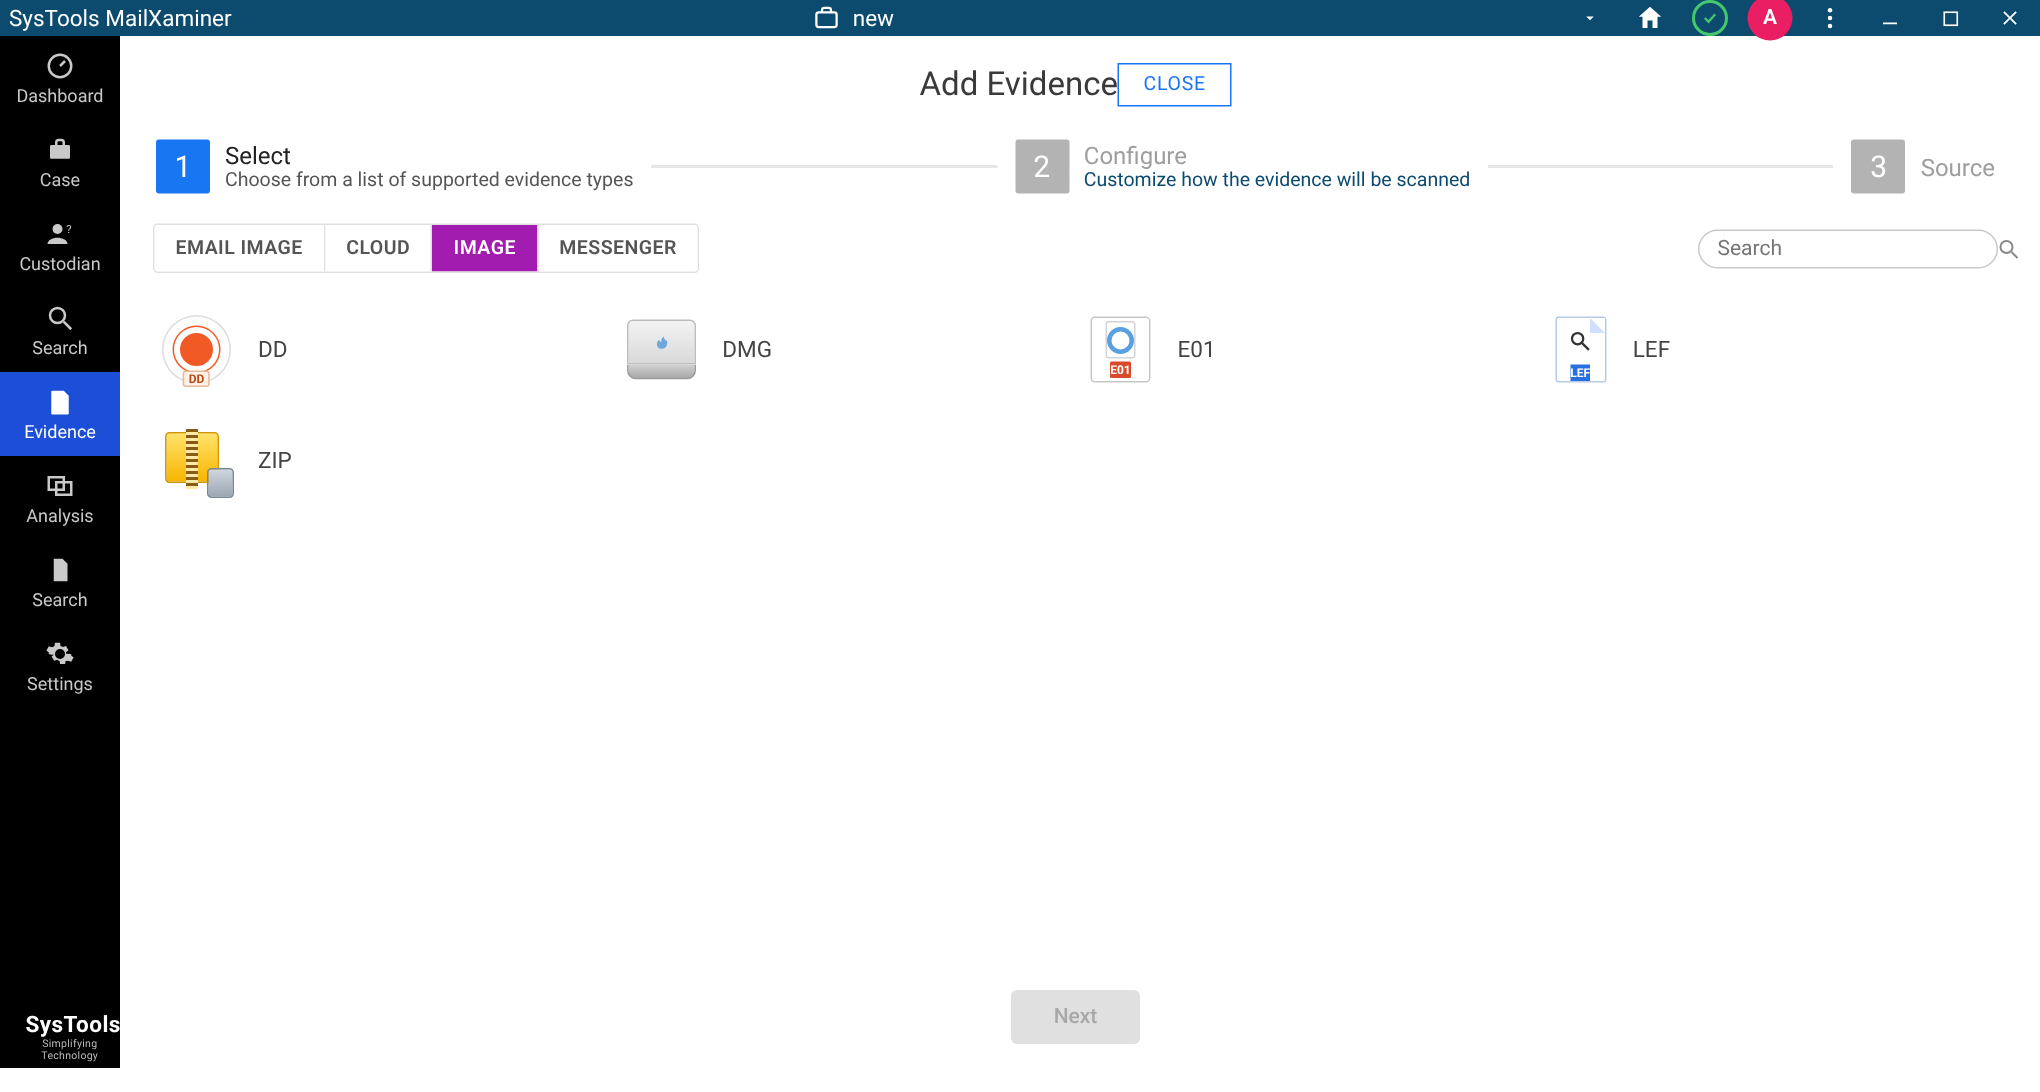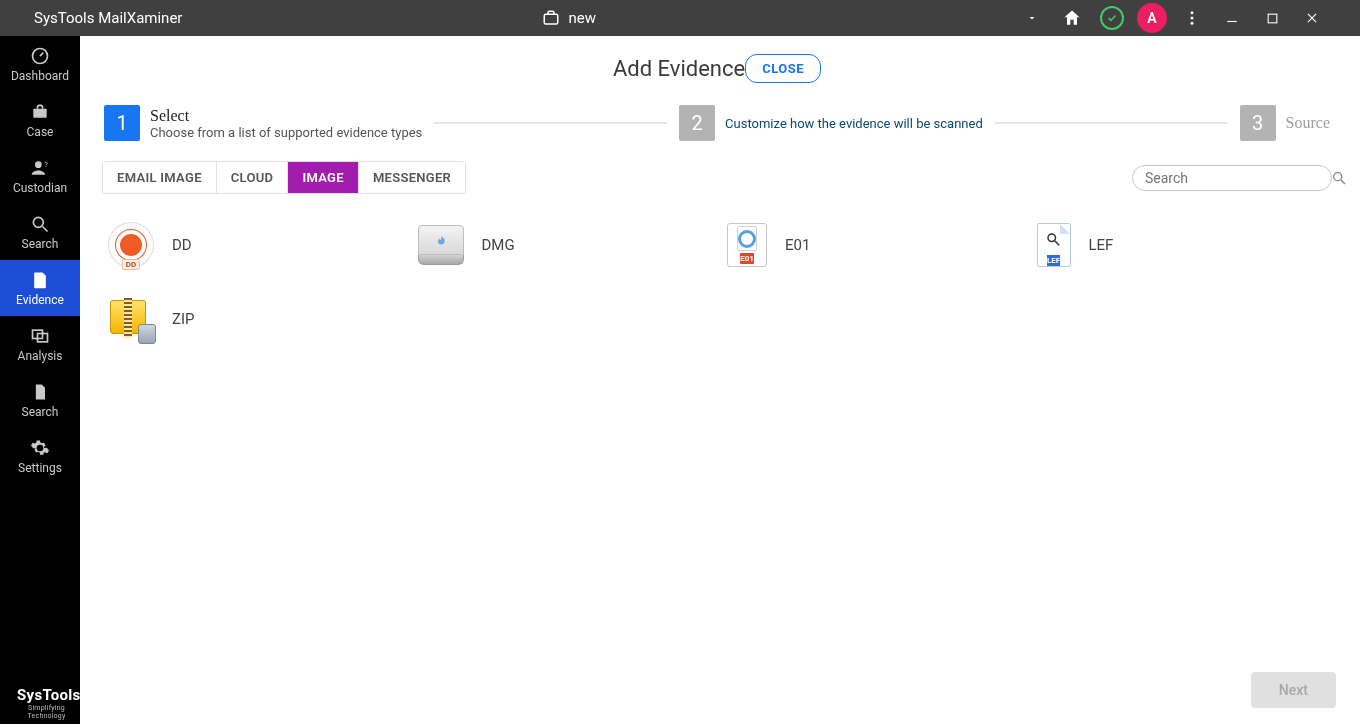--- a/index.html
+++ b/index.html
@@ -1,25 +1,25 @@
 <!DOCTYPE html>
 <html><head>
 <meta charset="utf-8">
 <style>
   * { margin: 0; padding: 0; box-sizing: border-box; font-family: "Segoe UI", Roboto, Arial, sans-serif; }
   html, body { width: 1360px; height: 728px; overflow: hidden; background: #fff; }
 
   
   .topbar {
-    height: 36px;
-    background: #404040;
+    height: 24px;
+    background: #0c4a6e;
     color: #fff;
     display: flex;
     align-items: center;
-    padding: 0 28px;
+    padding: 0 0;
     font-size: 15px;
   }
   .topbar .title { padding-left: 6px; }
   .topbar .spacer { flex: 1; }
   .topbar .case-chip {
     display: flex;
     align-items: center;
     gap: 8px;
     margin-right: 56px;
   }
@@ -76,33 +76,33 @@
   .sidebar .brand .b1::after { content:"®"; font-size:8px; position:relative; top:-8px; left:1px; }
   .sidebar .brand .b2 { font-size: 7px; color: #bbb; letter-spacing:.2px; }
 
   
   .main { flex: 1; display:flex; flex-direction:column; padding: 18px 24px 16px 18px; }
   .page-head { display:flex; align-items:center; justify-content:center; margin-bottom:22px; }
   .page-head h1 { font-size: 22px; font-weight:400; color:#3a3a3a; }
   .close-btn {
     border: 1px solid #1976f2; background:#fff; color:#1976f2;
     font-size:13px; letter-spacing:.5px; padding:6px 16px;
-    border-radius:12px; cursor:pointer; font-weight:700;
+    border-radius:0; cursor:pointer; font-weight:400;
   }
 
   
   .stepper { display:flex; align-items:center; gap:12px; padding: 0 6px 20px 6px; }
   .step { display:flex; align-items:center; gap:10px; }
   .step .num {
     width:36px; height:36px; display:flex; align-items:center; justify-content:center;
     font-size:20px; color:#fff; border-radius:2px;
   }
   .step.active .num { background:#1976f2; }
   .step.inactive .num { background:#b3b3b3; }
-  .step .txt .t1 { font-size:16px;font-family:Liberation Serif, serif; }
+  .step .txt .t1 { font-size:16px; }
   .step .txt .t2 { font-size:13px; }
   .step.active .txt .t1 { color:#222; }
   .step.active .txt .t2 { color:#555; }
   .step.inactive .txt .t1 { color:#9e9e9e; }
   .step.inactive .txt .t2 { color:#0c4a6e; }
   .step-line { flex:1; height:2px; background:#e6e6e6; }
 
   
   .tabs-row { display:flex; align-items:center; justify-content:space-between; padding:0 4px; }
   .tabs { display:flex; border:1px solid #e0e0e0; border-radius:3px; overflow:hidden; }
@@ -160,21 +160,21 @@
   .lef-icon::after { content:""; position:absolute; top:0; right:0; width:0; height:0; border-style:solid; border-width:10px 0 0 10px; border-color:transparent transparent transparent #cfe0ff; }
   .lef-mag { flex:1; display:flex; align-items:center; justify-content:center; }
   .lef-tag { font-size:8px; font-weight:700; background:#2a6fe0; color:#fff; text-align:center; padding:1px 0; }
   
   .zip-icon { width:46px; height:46px; box-shadow:none; border-radius:4px; background:none; position:relative; }
   .zip-body { position:absolute; left:2px; top:4px; width:36px; height:34px; background:linear-gradient(#ffe36a,#f7b500); border:1px solid #d49400; border-radius:3px; }
   .zip-body::after { content:""; position:absolute; left:50%; top:-3px; transform:translateX(-50%); width:8px; height:40px; background:repeating-linear-gradient(#8a5a17 0 2px,#ffe9a6 2px 4px); }
   .zip-clamp { position:absolute; right:-2px; bottom:-2px; width:18px; height:20px; background:linear-gradient(#d0d7df,#9aa6b3); border:1px solid #7a8794; border-radius:3px; }
 
   
-  .footer { margin-top:auto; display:flex; justify-content:flex-end; padding-top:12px; }
+  .footer { margin-top:auto; display:flex; justify-content:center; padding-top:12px; }
   .next-btn {
     background:#e0e0e0; color:#a8a8a8; border:none;
     font-size:14px; font-weight:500; padding:10px 28px;
     border-radius:4px; cursor:not-allowed;
   }
 
   svg { display:block; }
 </style>
 </head>
 <body>
@@ -329,20 +329,21 @@
         <div class="num">1</div>
         <div class="txt">
           <div class="t1">Select</div>
           <div class="t2">Choose from a list of supported evidence types</div>
         </div>
       </div>
       <div class="step-line"></div>
       <div class="step inactive">
         <div class="num">2</div>
         <div class="txt">
+          <div class="t1">Configure</div>
           <div class="t2">Customize how the evidence will be scanned</div>
         </div>
       </div>
       <div class="step-line"></div>
       <div class="step inactive">
         <div class="num">3</div>
         <div class="txt">
           <div class="t1">Source</div>
         </div>
       </div>

